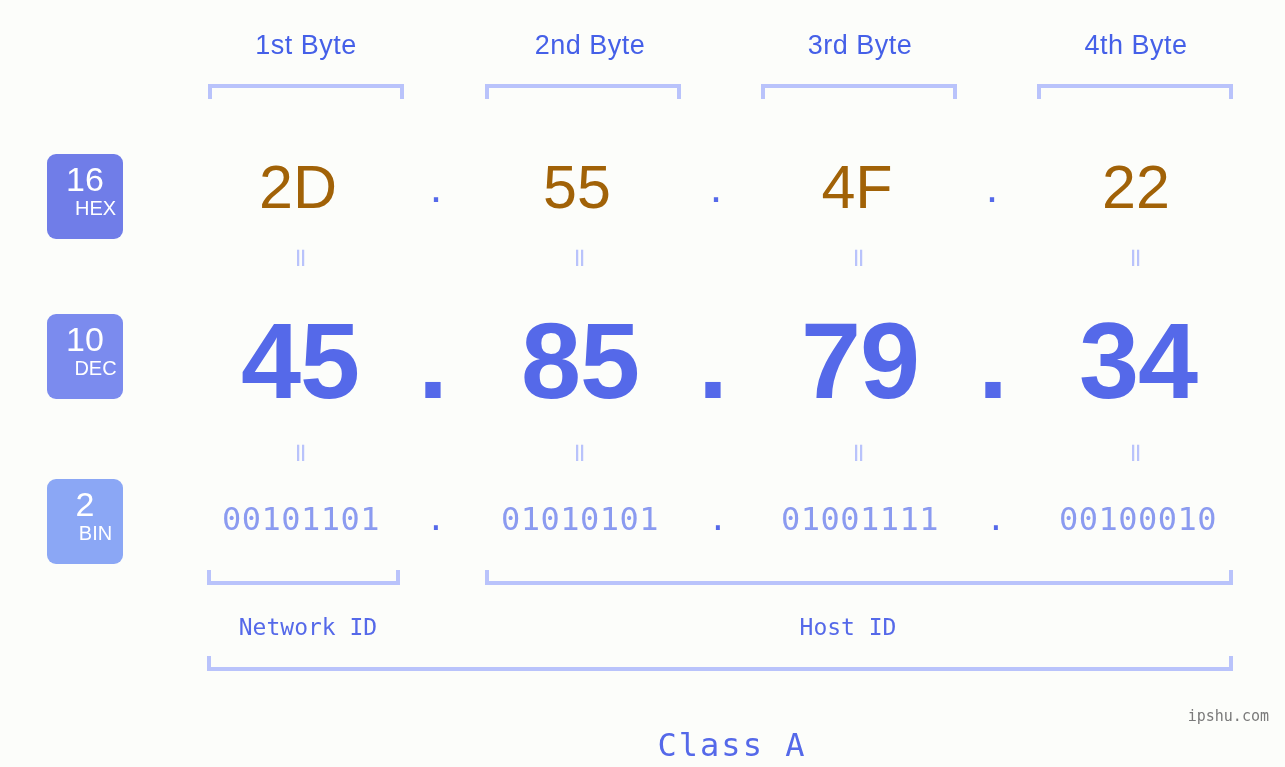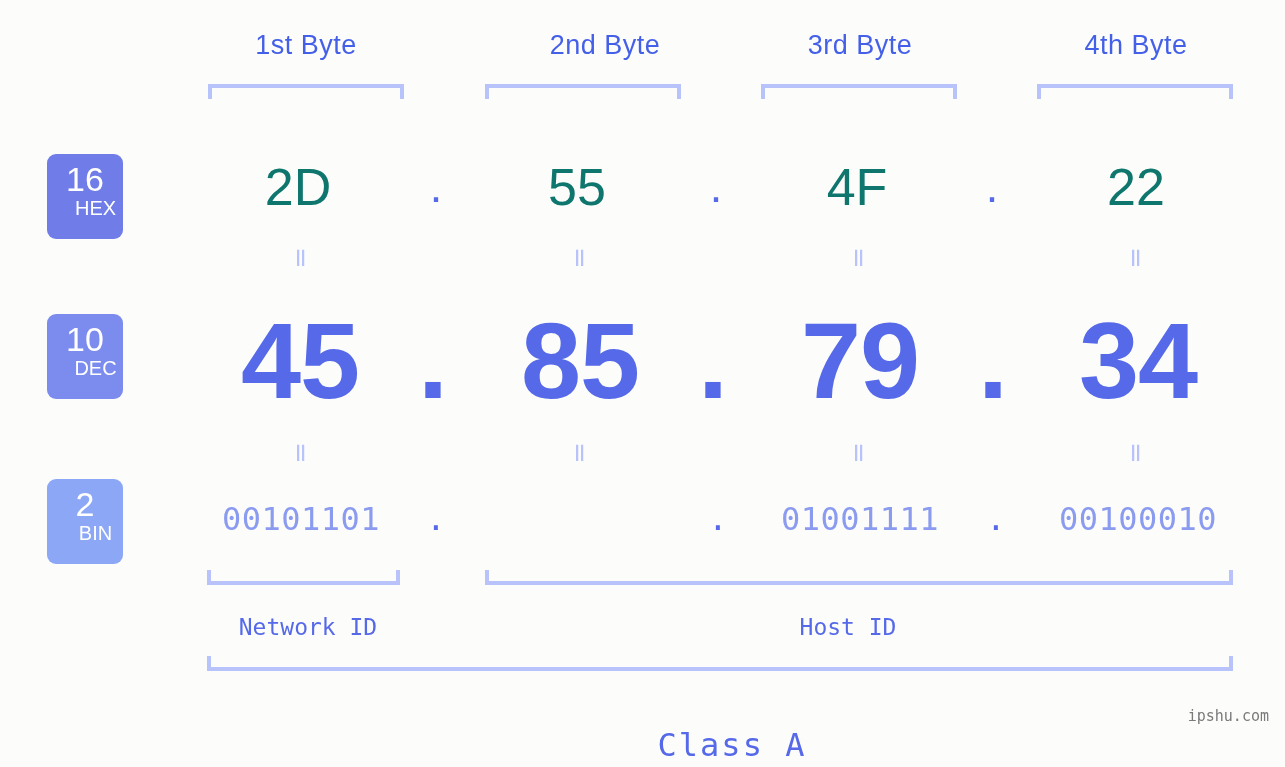--- a/index.html
+++ b/index.html
@@ -77,23 +77,23 @@
   
   .cell {
     position: absolute;
     text-align: center;
     white-space: nowrap;
   }
 
   .hex-val {
     top: 152px;
     width: 200px;
-    font-size: 52px;
+    font-size: 61px;
     line-height: 70px;
-    color: #0f766e;
+    color: #a16207;
   }
   .dec-val {
     top: 296px;
     width: 220px;
     font-size: 108px;
     line-height: 130px;
     font-weight: 700;
     color: #5569e9;
     letter-spacing: -1px;
   }
@@ -174,21 +174,21 @@
     color: #7a7a7a;
     white-space: nowrap;
   }
 </style>
 </head>
 <body>
 
 <div id="stage">
 
   <div class="byte-label" style="left:186px;">1st Byte</div>
-  <div class="byte-label" style="left:485px;">2nd Byte</div>
+  <div class="byte-label" style="left:470px;">2nd Byte</div>
   <div class="byte-label" style="left:740px;">3rd Byte</div>
   <div class="byte-label" style="left:1016px;">4th Byte</div>
 
   <div class="bracket bracket-down" style="left:208px;  top:84px; width:196px;"></div>
   <div class="bracket bracket-down" style="left:485px;  top:84px; width:196px;"></div>
   <div class="bracket bracket-down" style="left:761px;  top:84px; width:196px;"></div>
   <div class="bracket bracket-down" style="left:1037px; top:84px; width:196px;"></div>
 
   <div class="badge" style="top:154px; height:85px; background:#707de8;">
     <span class="num">16</span>
@@ -224,20 +224,21 @@
   <div class="dot dot-dec" style="left:970px;">.</div>
   <div class="cell dec-val" style="left:1028px;">34</div>
 
   <div class="eq" style="left: 286px; top: 441px; transform: rotate(90deg); transform-origin: center center;">=</div>
   <div class="eq" style="left: 565px; top: 441px; transform: rotate(90deg); transform-origin: center center;">=</div>
   <div class="eq" style="left: 844px; top: 441px; transform: rotate(90deg); transform-origin: center center;">=</div>
   <div class="eq" style="left: 1121px; top: 441px; transform: rotate(90deg); transform-origin: center center;">=</div>
 
   <div class="cell bin-val" style="left:181px;">00101101</div>
   <div class="dot dot-bin" style="left:418px;">.</div>
+  <div class="cell bin-val" style="left:460px;">01010101</div>
   <div class="dot dot-bin" style="left:700px;">.</div>
   <div class="cell bin-val" style="left:740px;">01001111</div>
   <div class="dot dot-bin" style="left:978px;">.</div>
   <div class="cell bin-val" style="left:1018px;">00100010</div>
 
   <div class="bracket bracket-up" style="left:207px; top:570px; width:193px;"></div>
   <div class="bracket bracket-up" style="left:485px; top:570px; width:748px;"></div>
 
   <div class="caption caption-id" style="left:748px; top:612px; width:200px;">Host ID</div>
   <div class="caption caption-id" style="left:208px; top:612px; width:200px;">Network ID</div>

